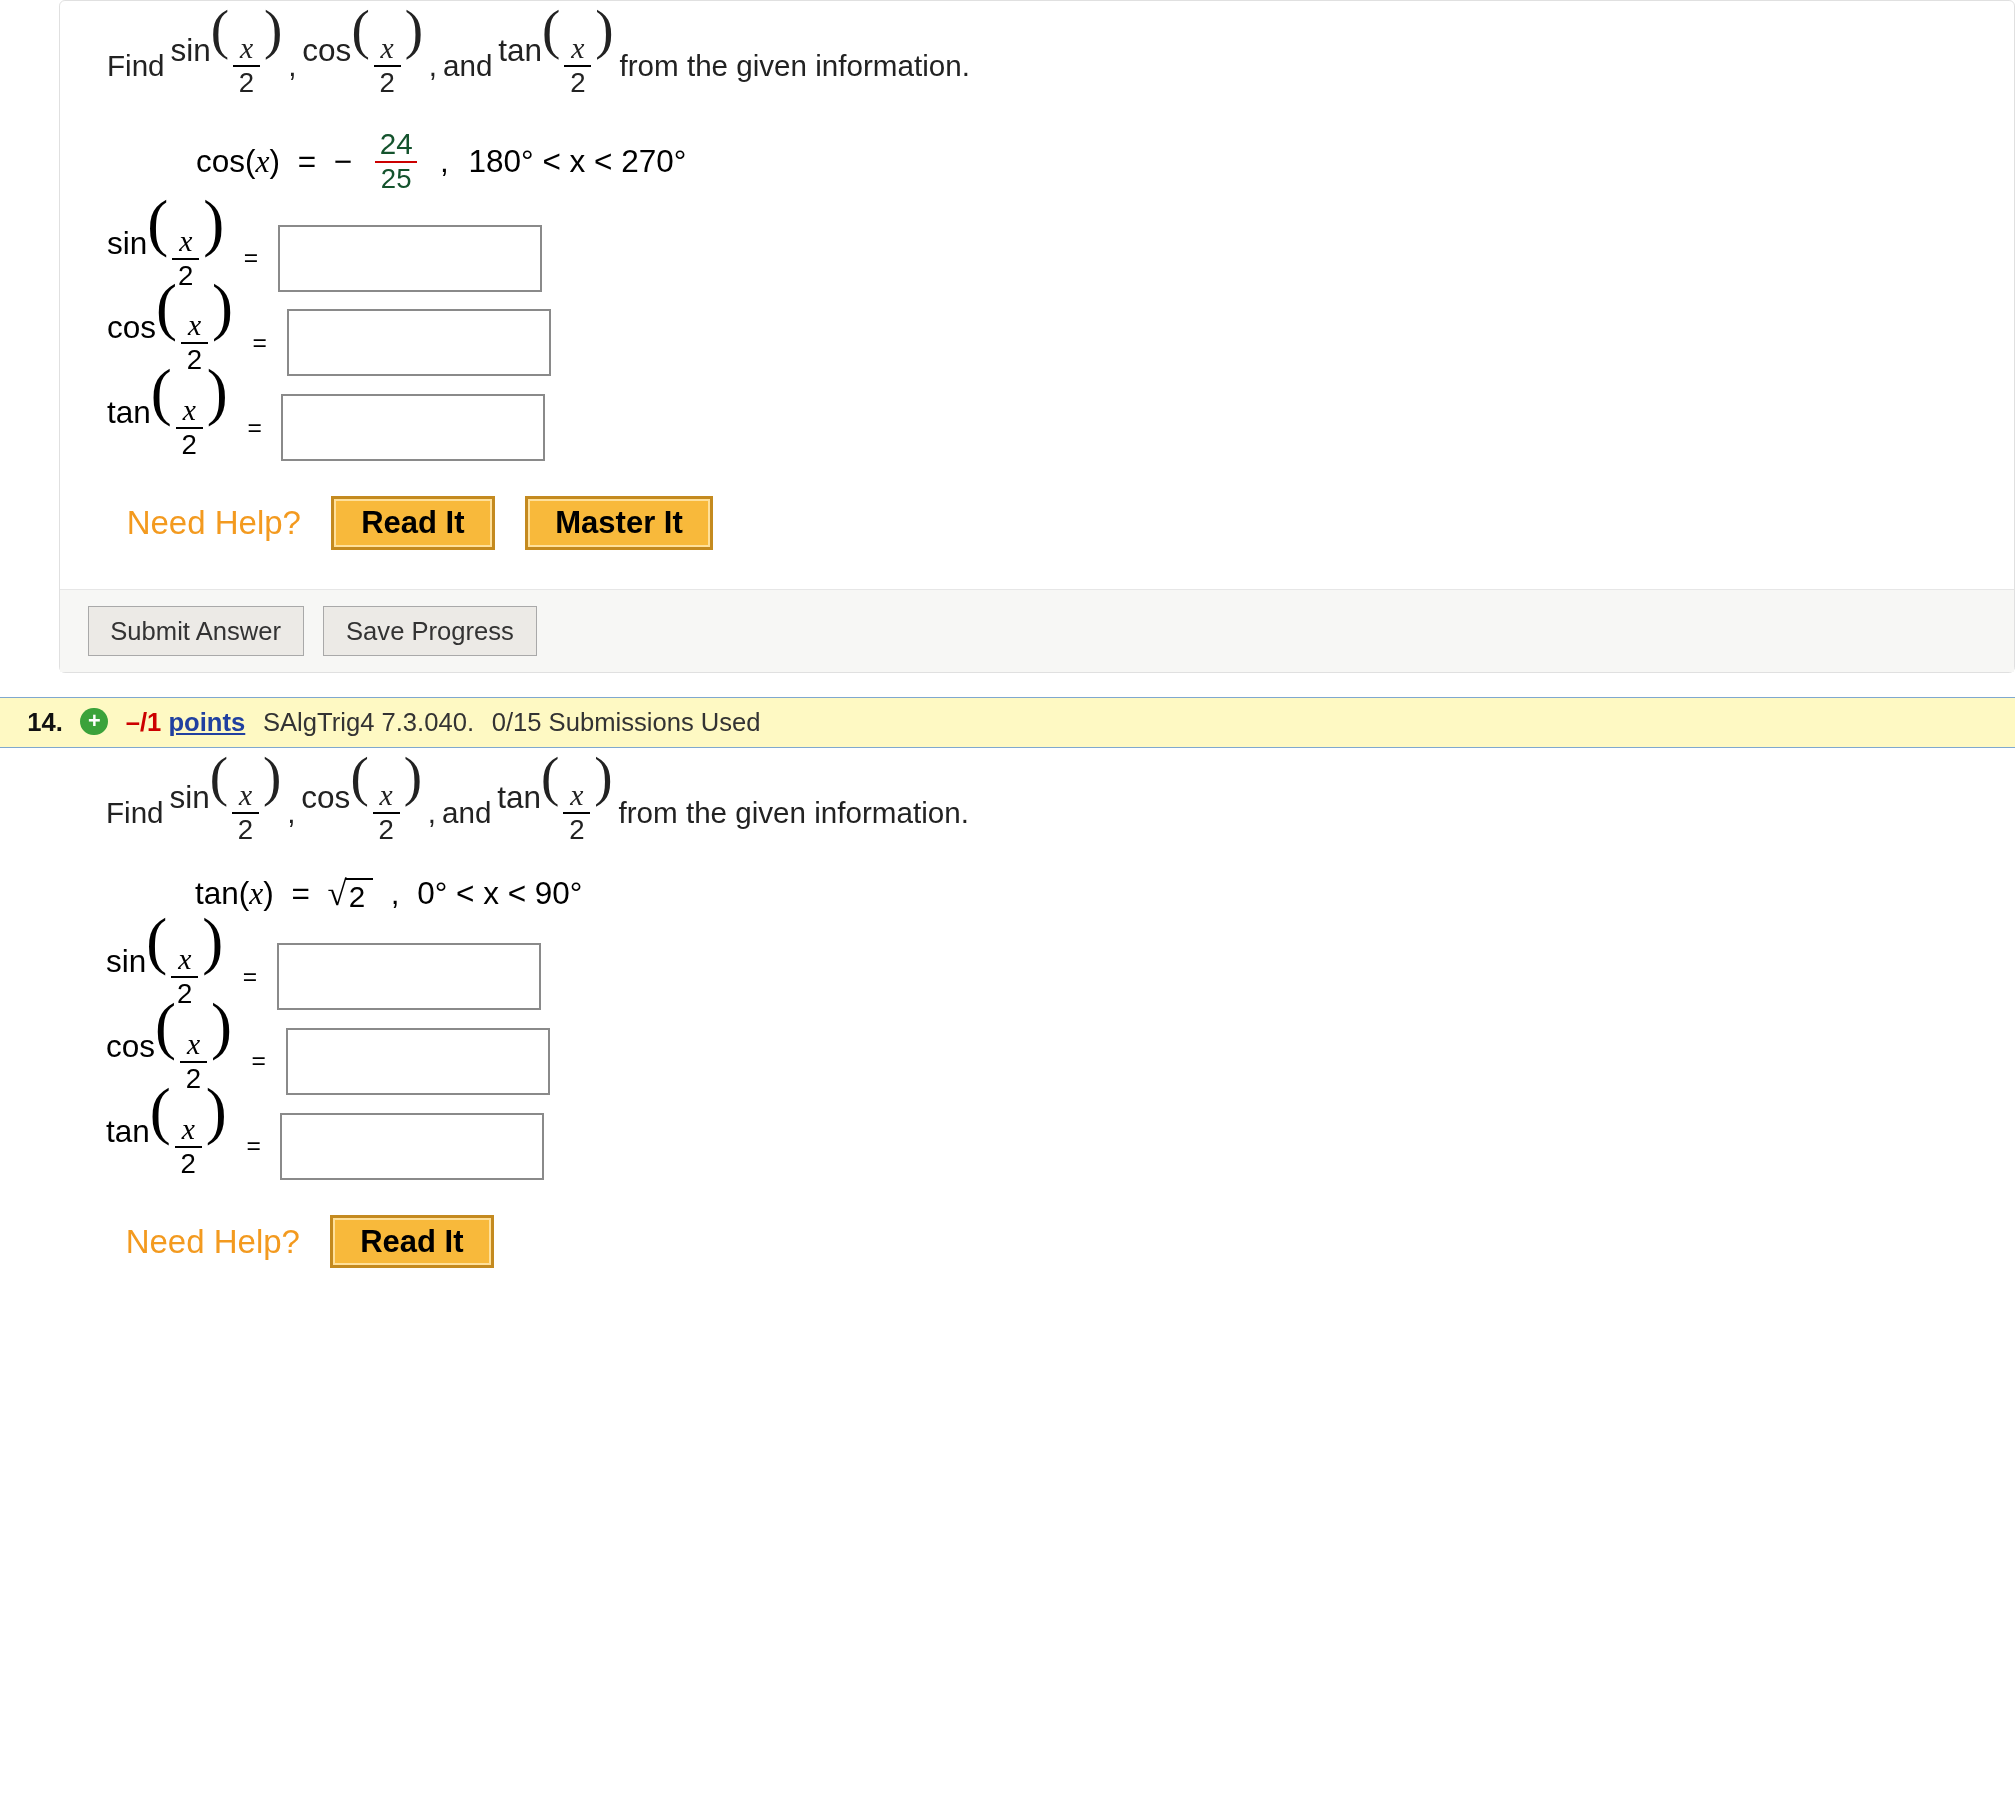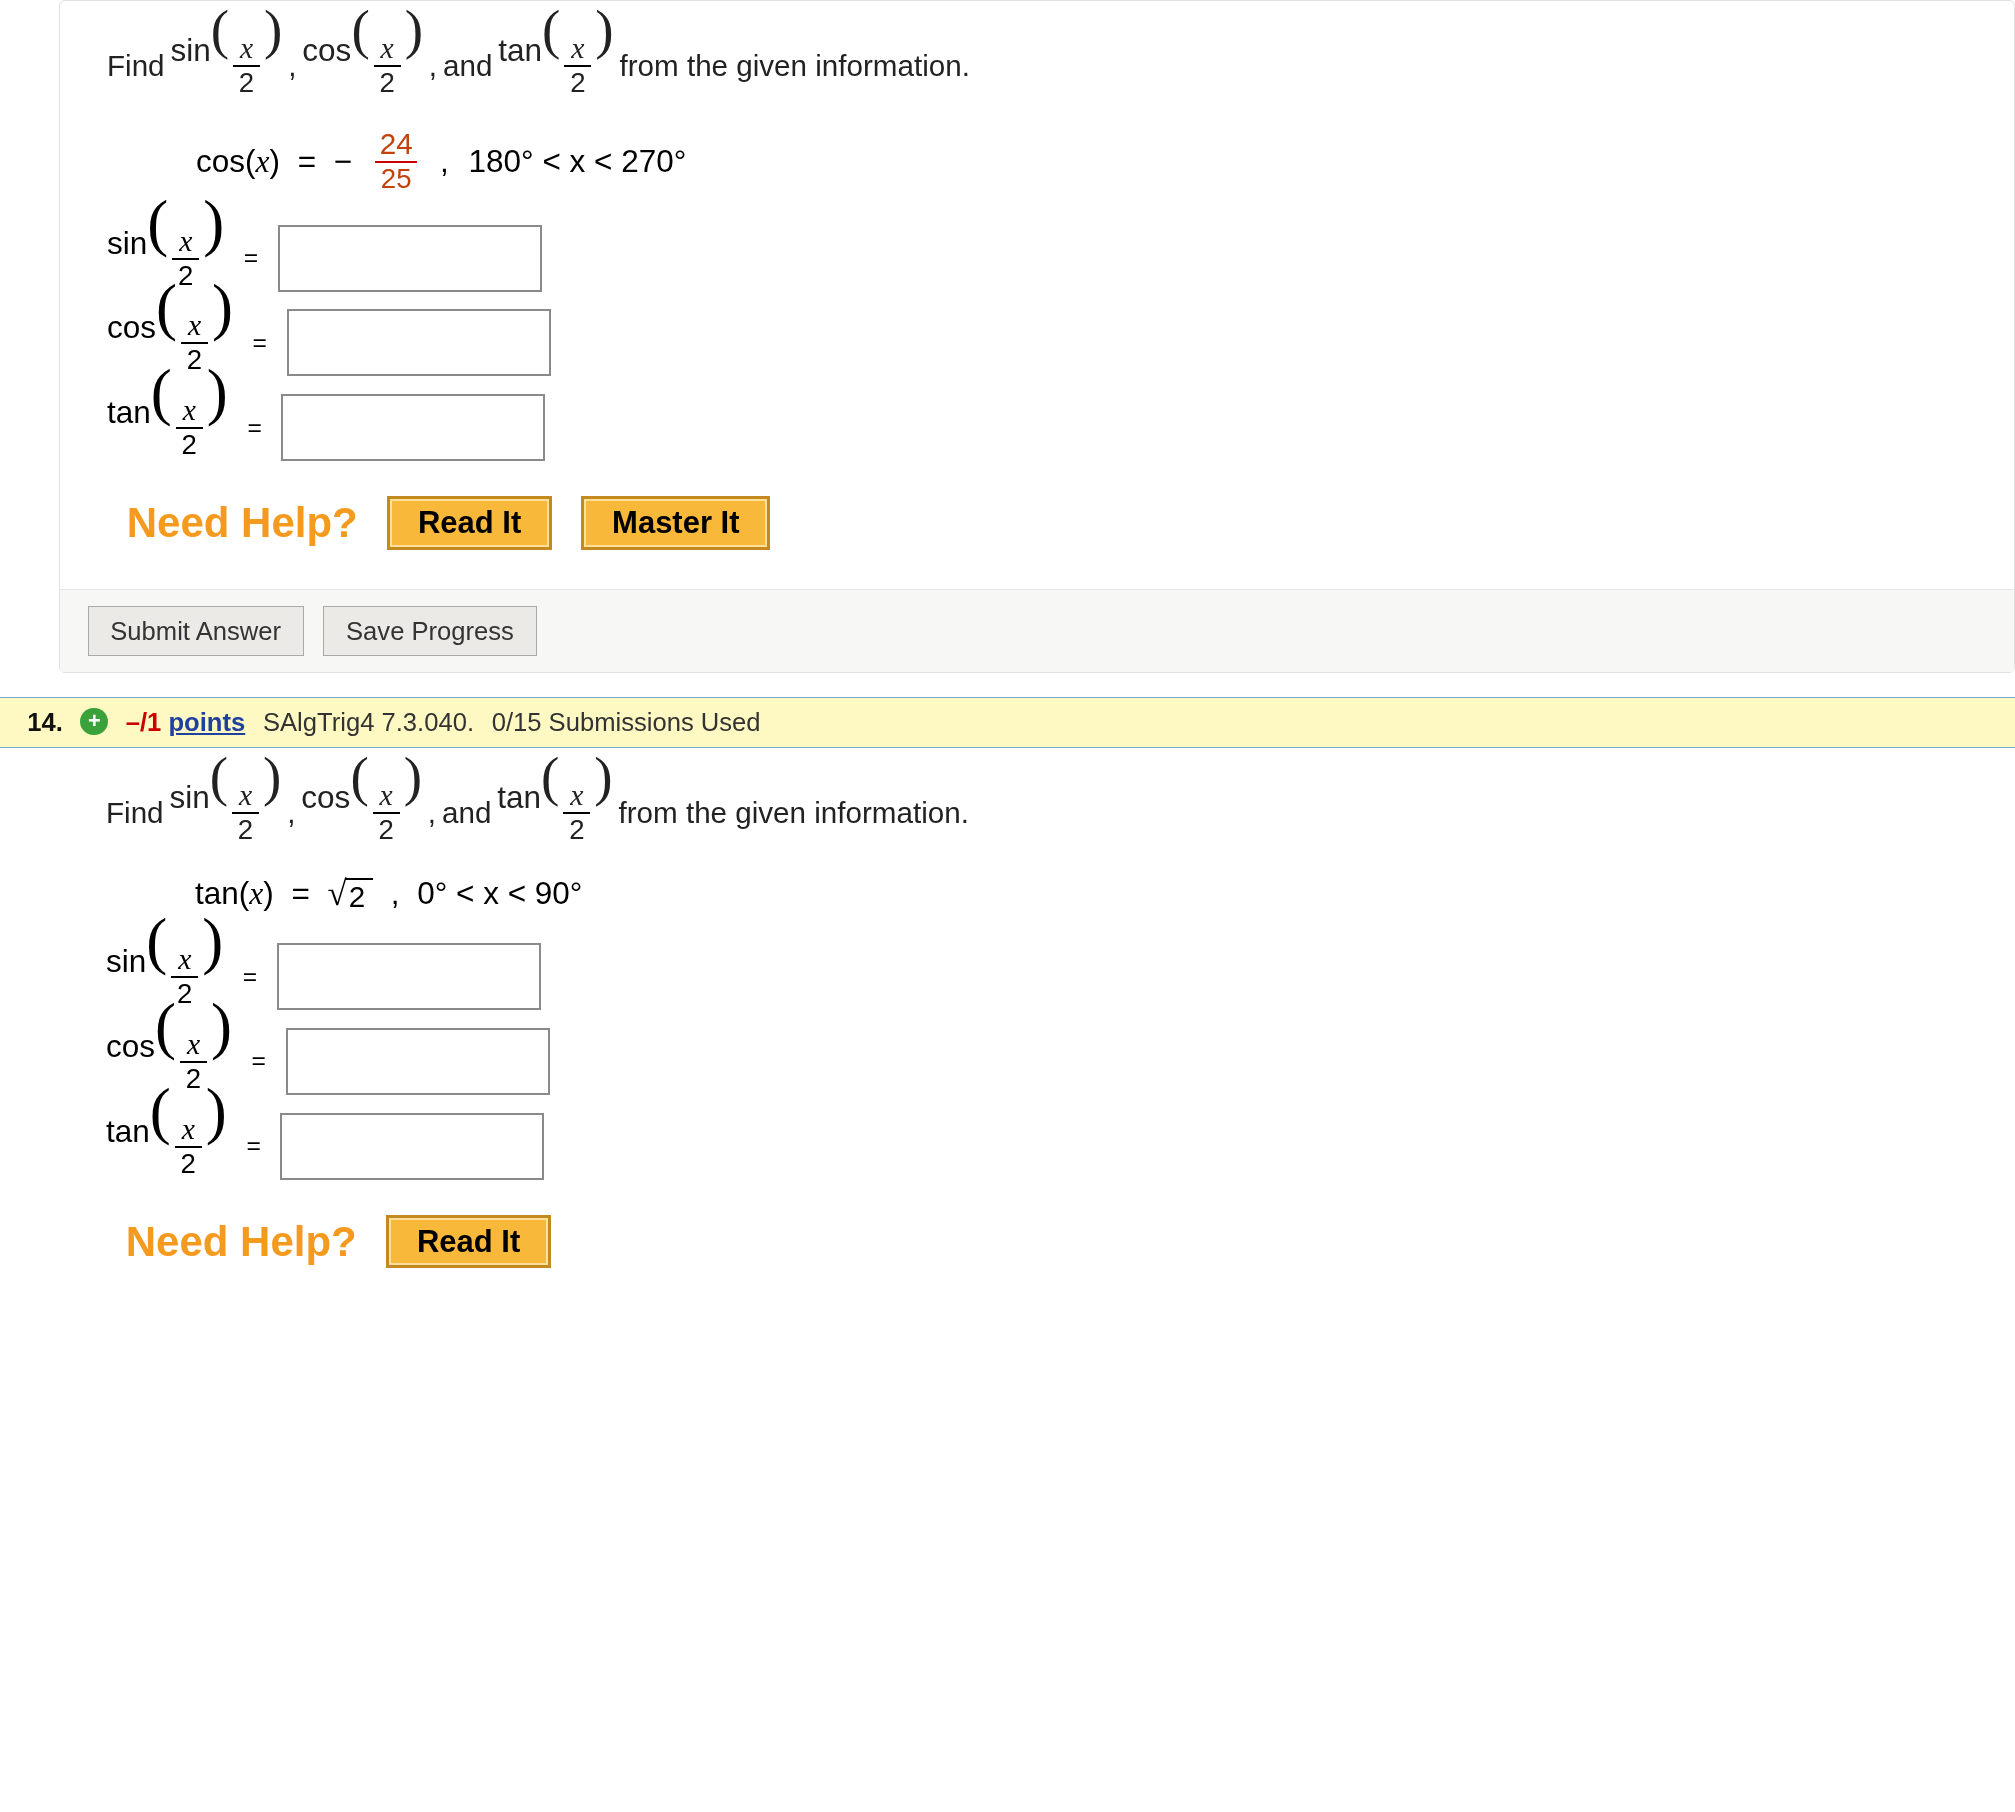--- a/index.html
+++ b/index.html
@@ -6,27 +6,27 @@
   .page{width:2015px}
   .qwrap{border:1px solid #e0e0e0;border-radius:5.9px;margin:0 0 0 59px;padding:0;background:#fff}
   .qbody{padding:23.6px 23.6px 0 47px}
   .prompt{display:flex;align-items:center;flex-wrap:wrap;gap:5.9px;margin:7.9px 0 27.6px 0;color:#222;font-size:29.6px}
   .eqline{display:flex;align-items:center;gap:17.7px;margin:0 0 29.6px 89px;font-size:31.5px}
   .triglabel{display:inline-flex;align-items:flex-start;font-family:Arial,Helvetica,sans-serif;font-size:31.5px}
   .bigparen{font-size:63px;line-height:0;position:relative;top:-2px;font-weight:300;font-family:"Times New Roman",serif}
   .frac{display:inline-flex;flex-direction:column;align-items:center;vertical-align:middle;margin:0 3.9px}
   .frac .num{padding:0 5.9px 0 5.9px;font-style:italic;font-family:"Times New Roman",serif;font-size:29.6px}
   .frac .den{border-top:2px solid #000;padding:0 5.9px;font-size:27.6px}
-  .frac.red .num,.frac.red .den{color:#c2410c}
+  .frac.red .num,.frac.red .den{color:#14532d}
   .frac.red .den{border-top-color:#c00}
   .italicx{font-style:italic;font-family:"Times New Roman",serif}
   .answerrow{display:flex;align-items:center;gap:19.7px;margin:17.7px 0}
   .ansbox{width:256px;height:61px;border:2px solid #8a8a8a;background:#fff}
   .helprow{display:flex;align-items:center;gap:29.6px;margin:35px 0 39px 19.7px}
-  .needhelp{color:#f39a1f;font-weight:bold;font-size:42px}
+  .needhelp{color:#f39a1f;font-weight:normal;font-size:33px}
   .hbtn{background:#f8b93b;border:3px solid #c48a1f;color:#000;font-weight:bold;font-family:Arial;padding:5.9px 27.6px;font-size:31px;box-shadow:inset 0 0 0 2px #ffe09a;cursor:pointer}
   .submitbar{display:flex;gap:19.7px;padding:15.8px 0 15.8px 27.6px;border-top:1px solid #e6e6e6;background:#f7f7f5}
   .graybtn{background:#eceae6;border:1px solid #a9a9a9;color:#333;font-size:25.6px;padding:9.9px 21.7px;cursor:pointer}
   .qheader{background:#fef9c3;border-top:1px solid #7fa8cf;border-bottom:1px solid #7fa8cf;display:flex;align-items:flex-start;padding:9.9px 13.8px;gap:17.7px;font-size:25.6px;color:#333;font-weight:bold}
   .qnum{width:49px;text-align:right;font-weight:bold;color:#111}
   .plusico{width:27.6px;height:27.6px;border-radius:50%;background:#3ba23b;color:#fff;display:inline-flex;align-items:center;justify-content:center;font-weight:bold;font-size:21.7px}
   .ptsneg{color:#c00}
   .ptslink{color:#2040a0;text-decoration:underline}
   .hdr-rest{font-weight:normal}
   .sqrt{display:inline-flex;align-items:flex-end}

